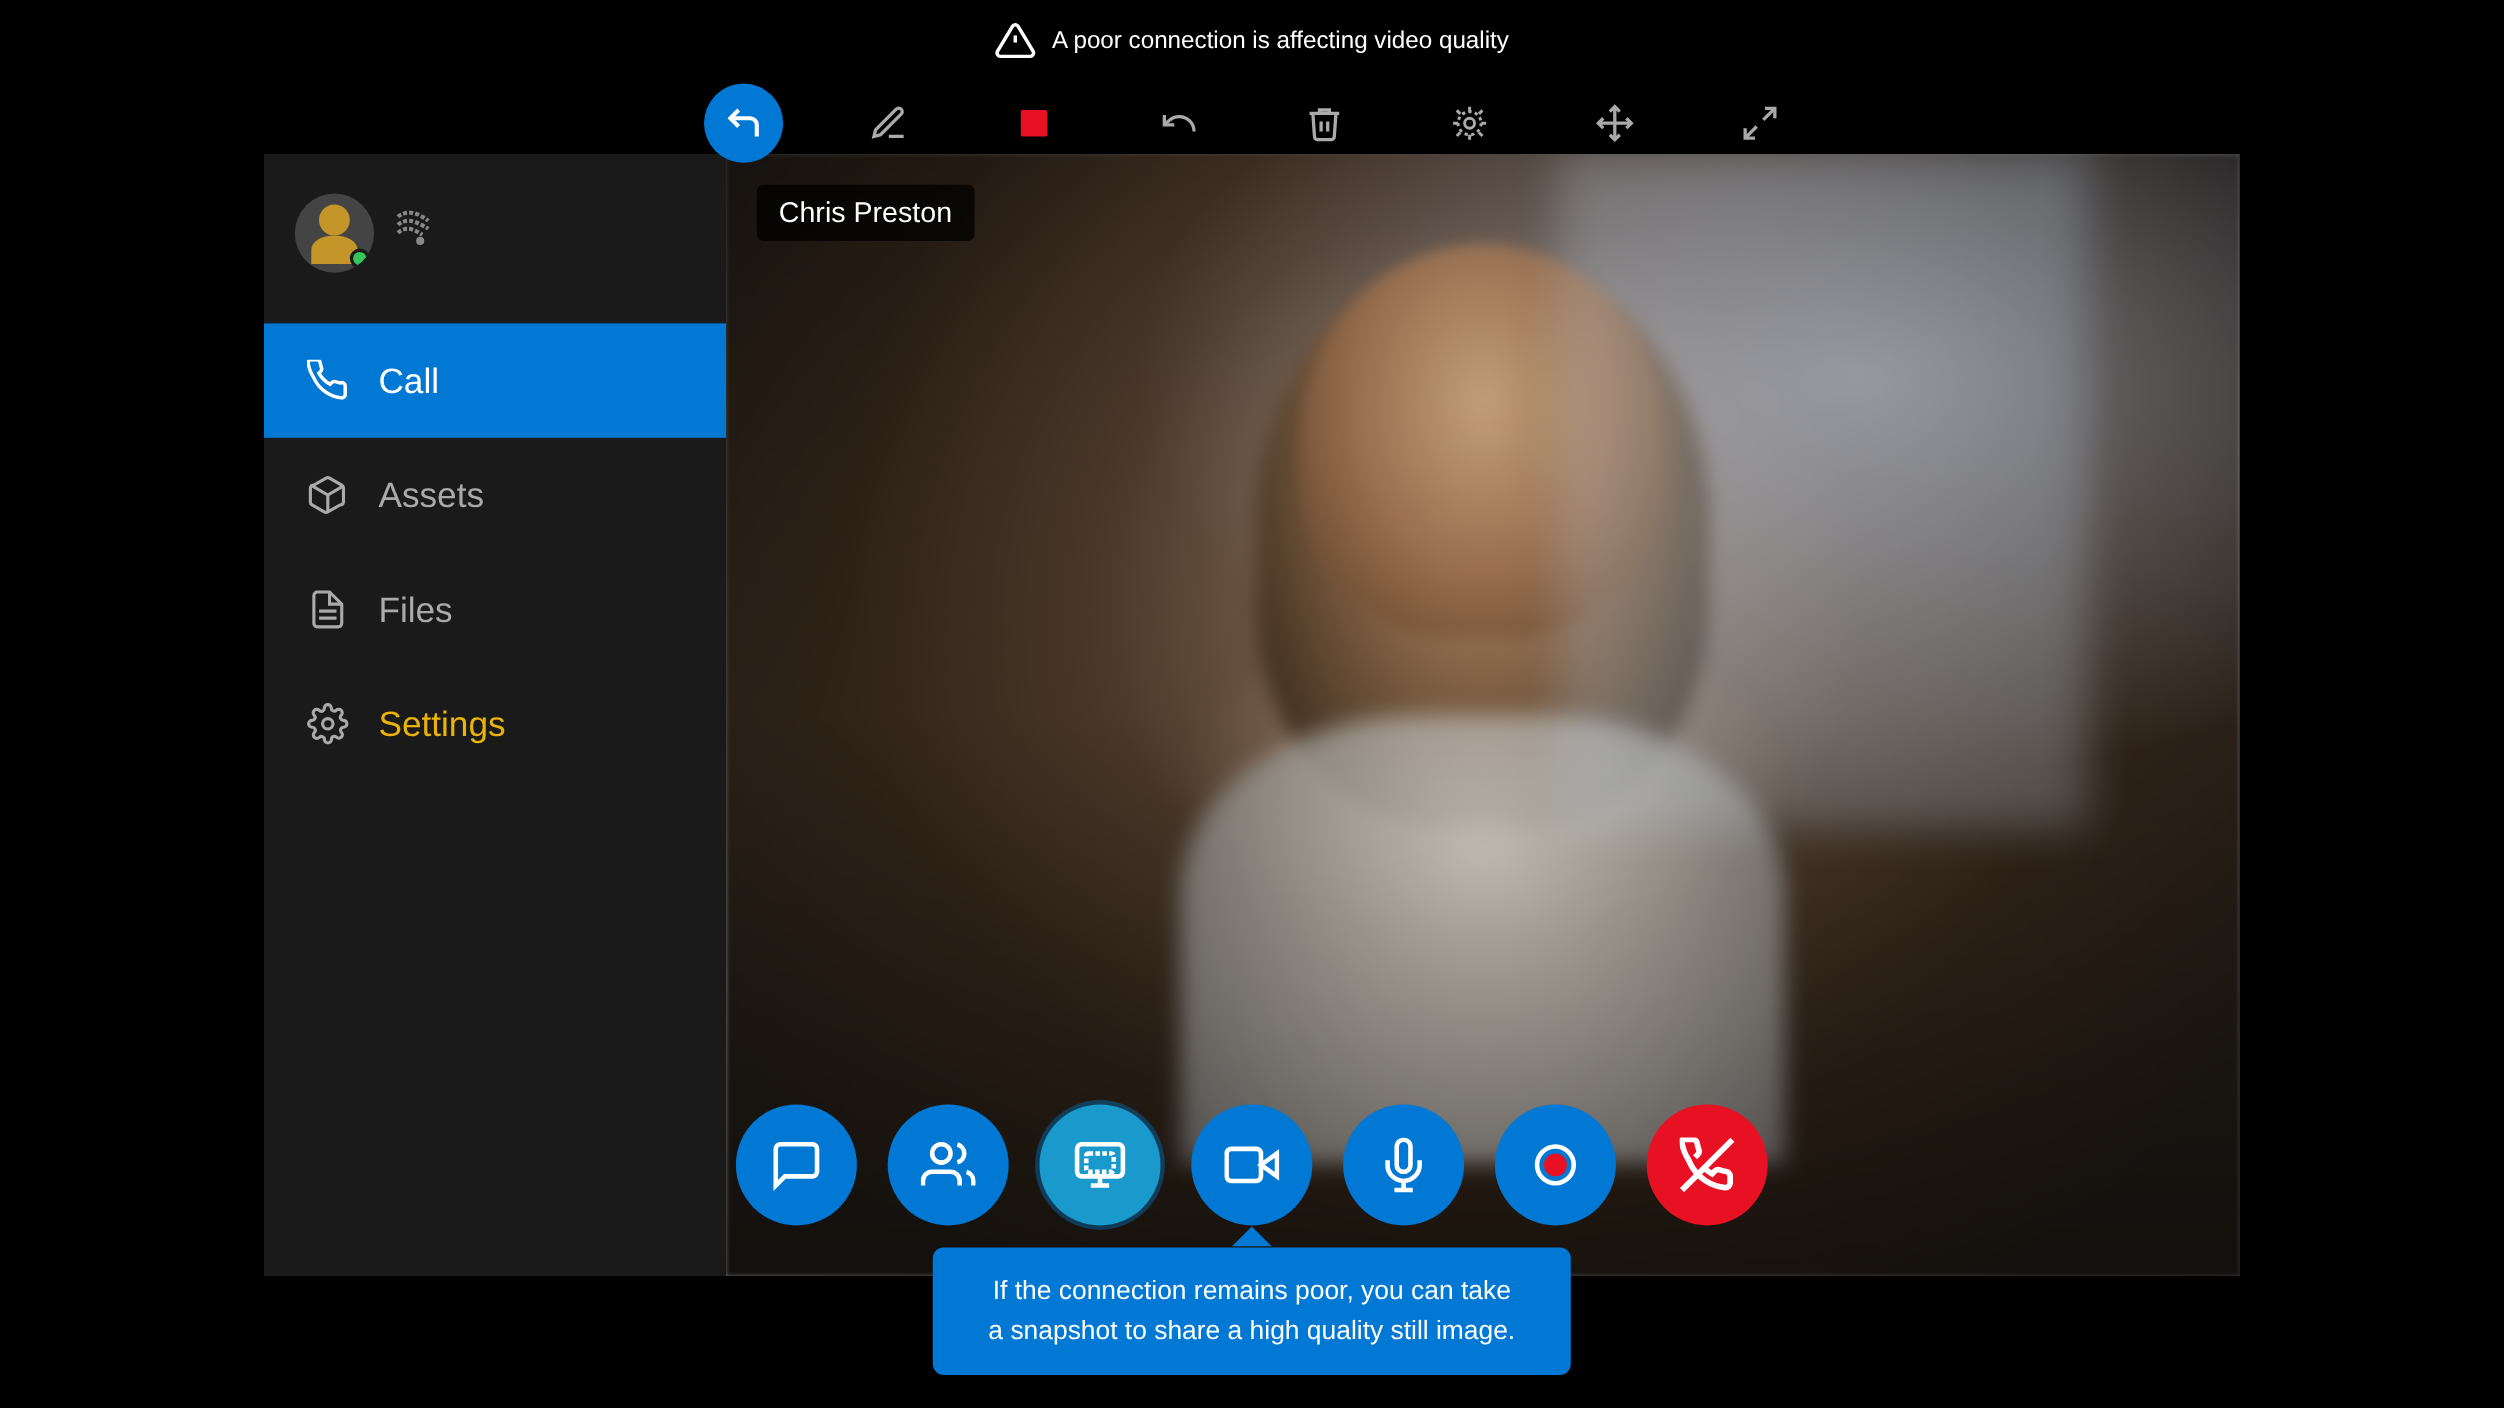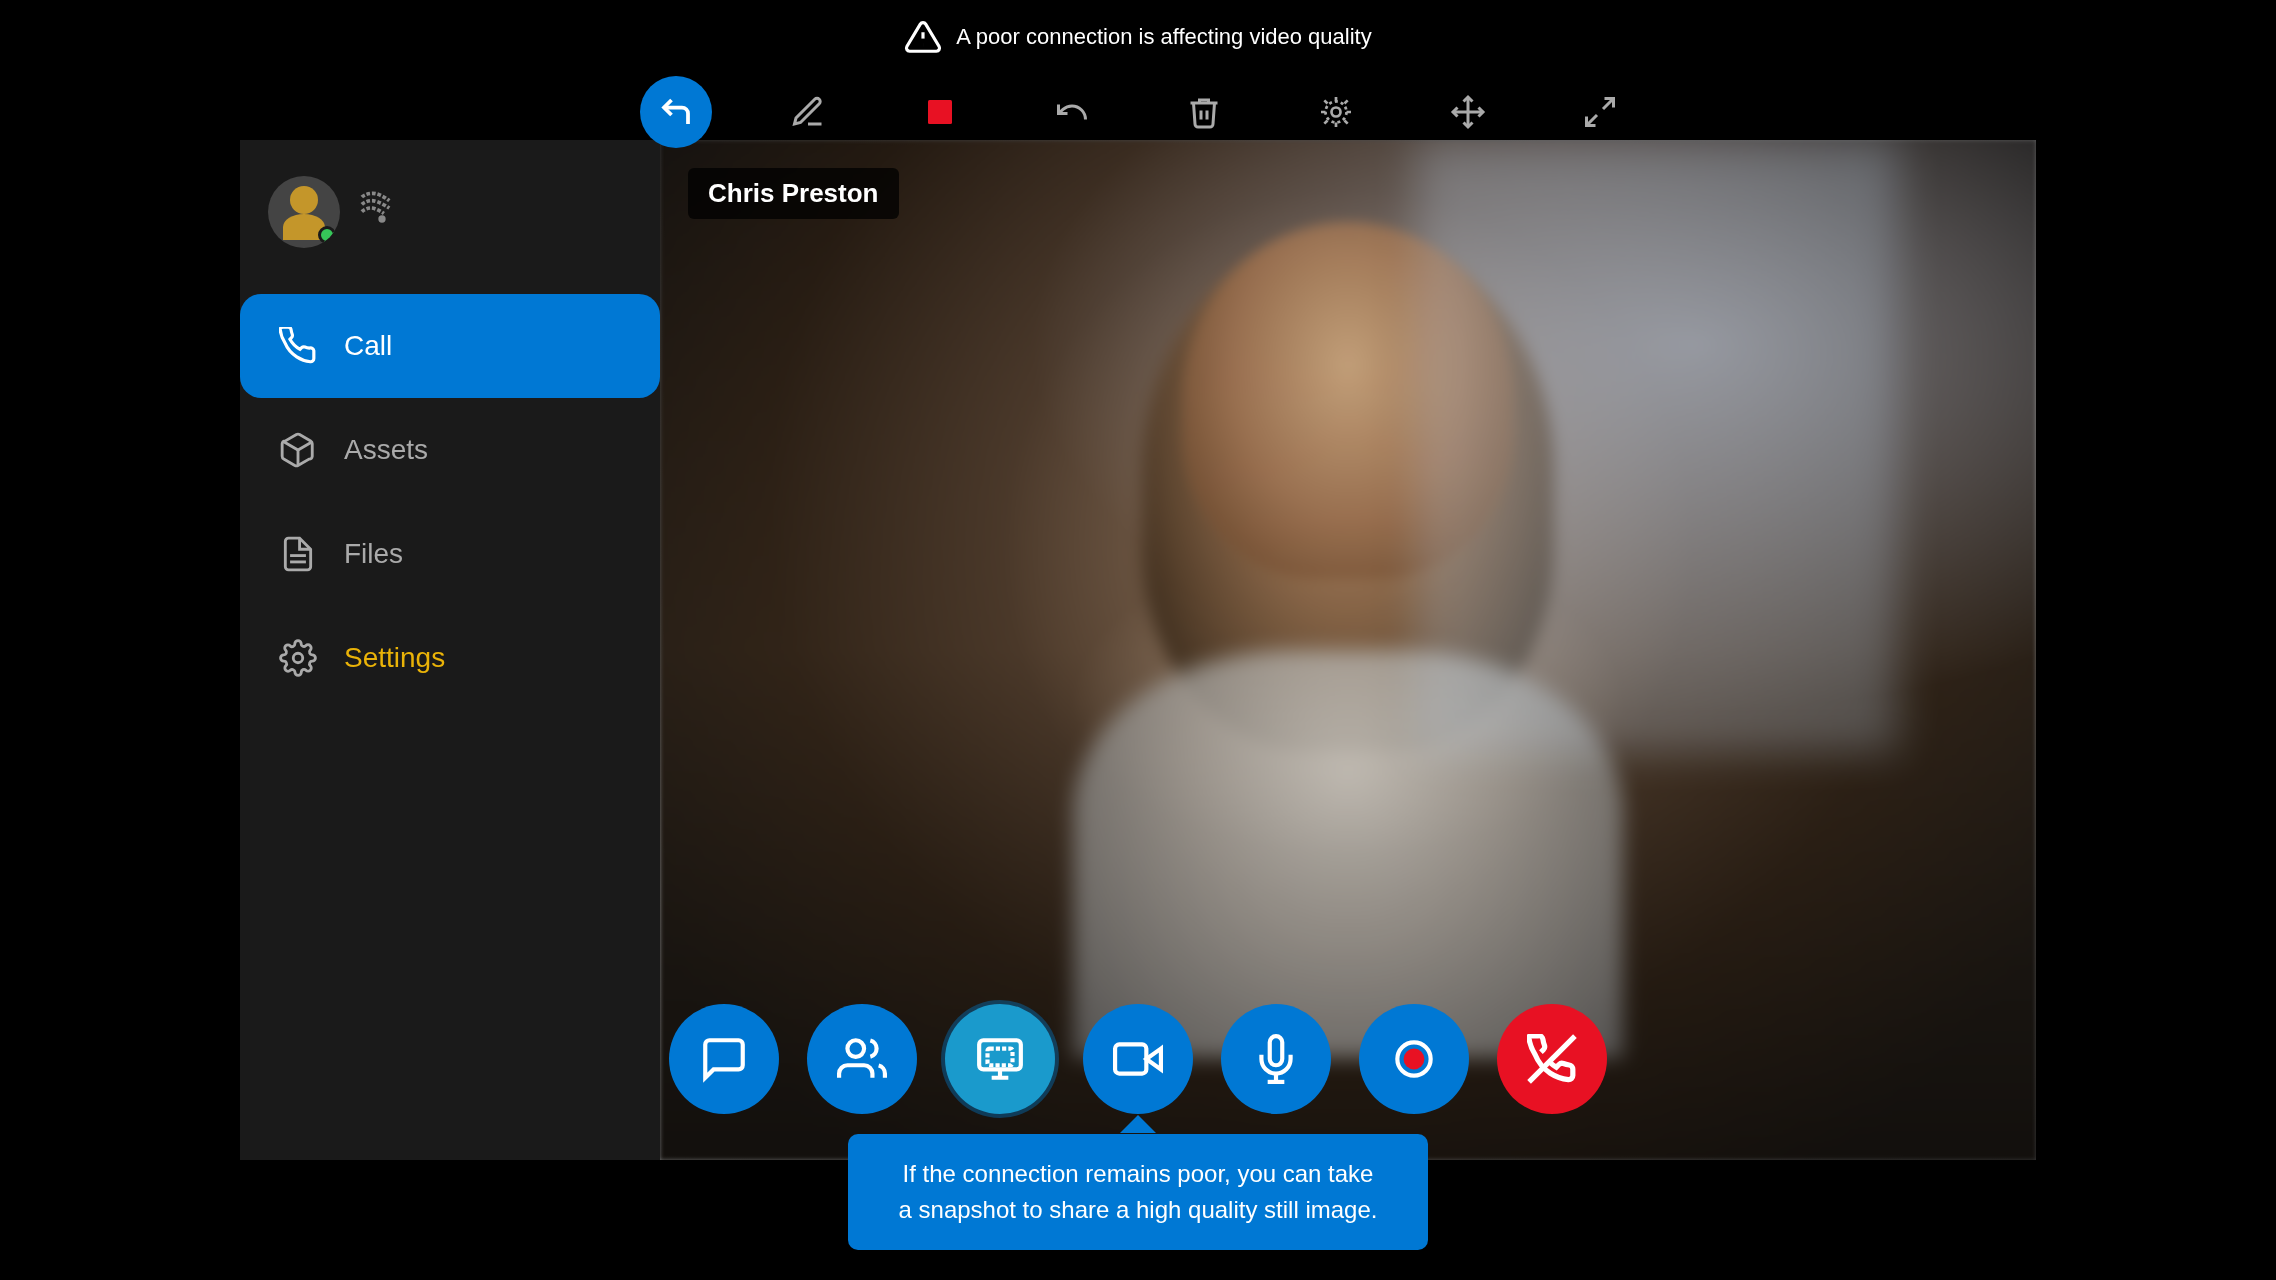--- a/index.html
+++ b/index.html
@@ -118,23 +118,22 @@
       flex: 1;
       padding-top: 10px;
     }
     .nav-item {
       display: flex;
       align-items: center;
       gap: 24px;
       padding: 30px 36px;
       cursor: pointer;
       color: #fff;
-      font-size: 28px;
+      font-size: 32px;
       font-weight: 400;
-      border-radius: 21px;
     }
     .nav-item.active {
       background: #0078d4;
     }
     .nav-icon {
       width: 44px;
       height: 44px;
       display: flex;
       align-items: center;
       justify-content: center;
@@ -181,21 +180,21 @@
 
     .caller-name-badge {
       position: absolute;
       top: 28px;
       left: 28px;
       background: rgba(0,0,0,0.75);
       color: #fff;
       padding: 10px 20px;
       border-radius: 6px;
       font-size: 26px;
-      font-weight: 700;
+      font-weight: 400;
       z-index: 5;
     }
 
     
     .bottom-controls {
       position: absolute;
       bottom: 30px;
       left: 0;
       right: 0;
       display: flex;

